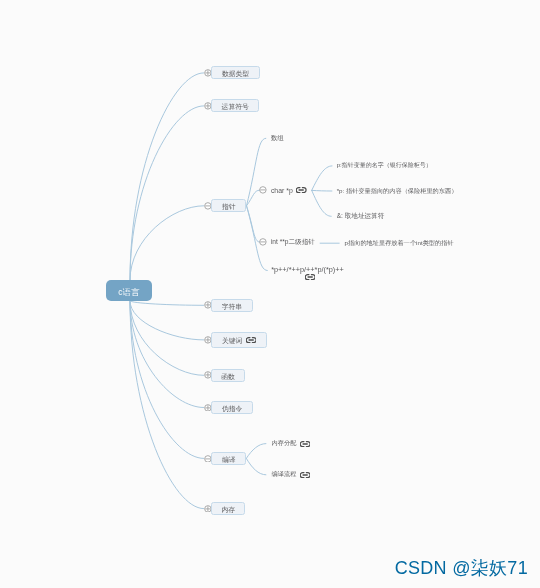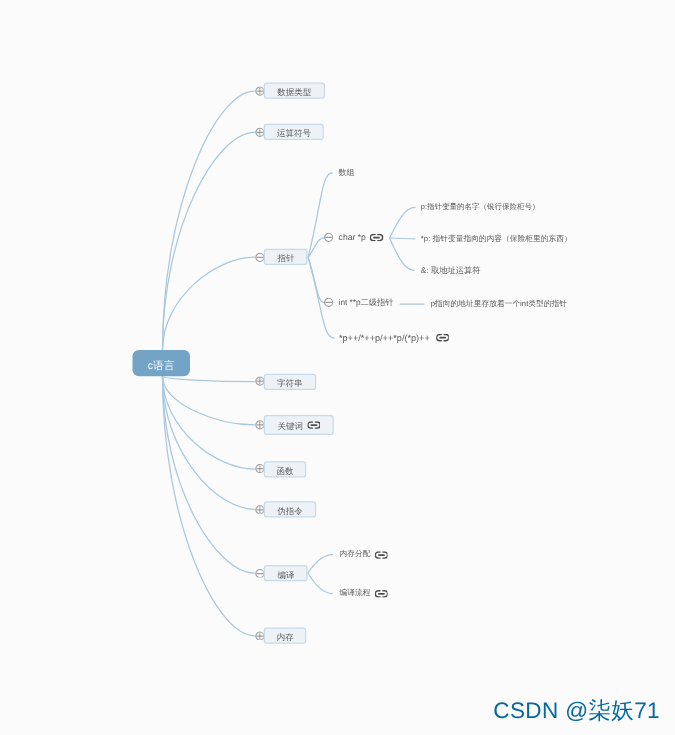--- a/index.html
+++ b/index.html
@@ -169,21 +169,21 @@
       </div>
       <div class="node" style="left: 270.9px; top: 236.1px; height: 12px;">
         <span class="ln2" style="font-size: 6.6px;">int **p二级指针</span>
       </div>
       <div class="tg" style="width: 7.8px; height: 7.8px; left: 259px; top: 238.2px;">
         <svg viewBox="0 0 20 20" width="7.8" height="7.8">
           <circle cx="10" cy="10" r="8.3" fill="#ffffff" stroke="#9b9b9b" stroke-width="2.2"></circle>
           <path d="M3.4 10h13.2" stroke="#9b9b9b" stroke-width="2.2"></path>
         </svg>
       </div>
-      <div class="node" style="left: 271.2px; top: 264.5px; height: 12px;">
+      <div class="node" style="left: 271.2px; top: 264.5px; height: 12px; flex-direction: column;">
         <span class="ln2" style="font-size: 7.3px;">*p++/*++p/++*p/(*p)++</span>
         <span style="margin-left: 4.8px; display: flex;">
           <svg viewBox="0 0 40 24" width="10.3" height="6.2" class="lk">
             <g fill="none" stroke="#4d4d4d" stroke-width="4.6" stroke-linejoin="round" stroke-linecap="round">
               <path d="M15.4 2.4H10.4A8.0 8.0 0 0 0 10.4 21.6h5.0"></path>
               <path d="M24.6 2.4h5.0a8.0 8.0 0 0 1 0 19.2h-5.0"></path>
               <path d="M12.0 11.8h16.0" stroke-width="5.6"></path>
             </g>
           </svg>
         </span>

